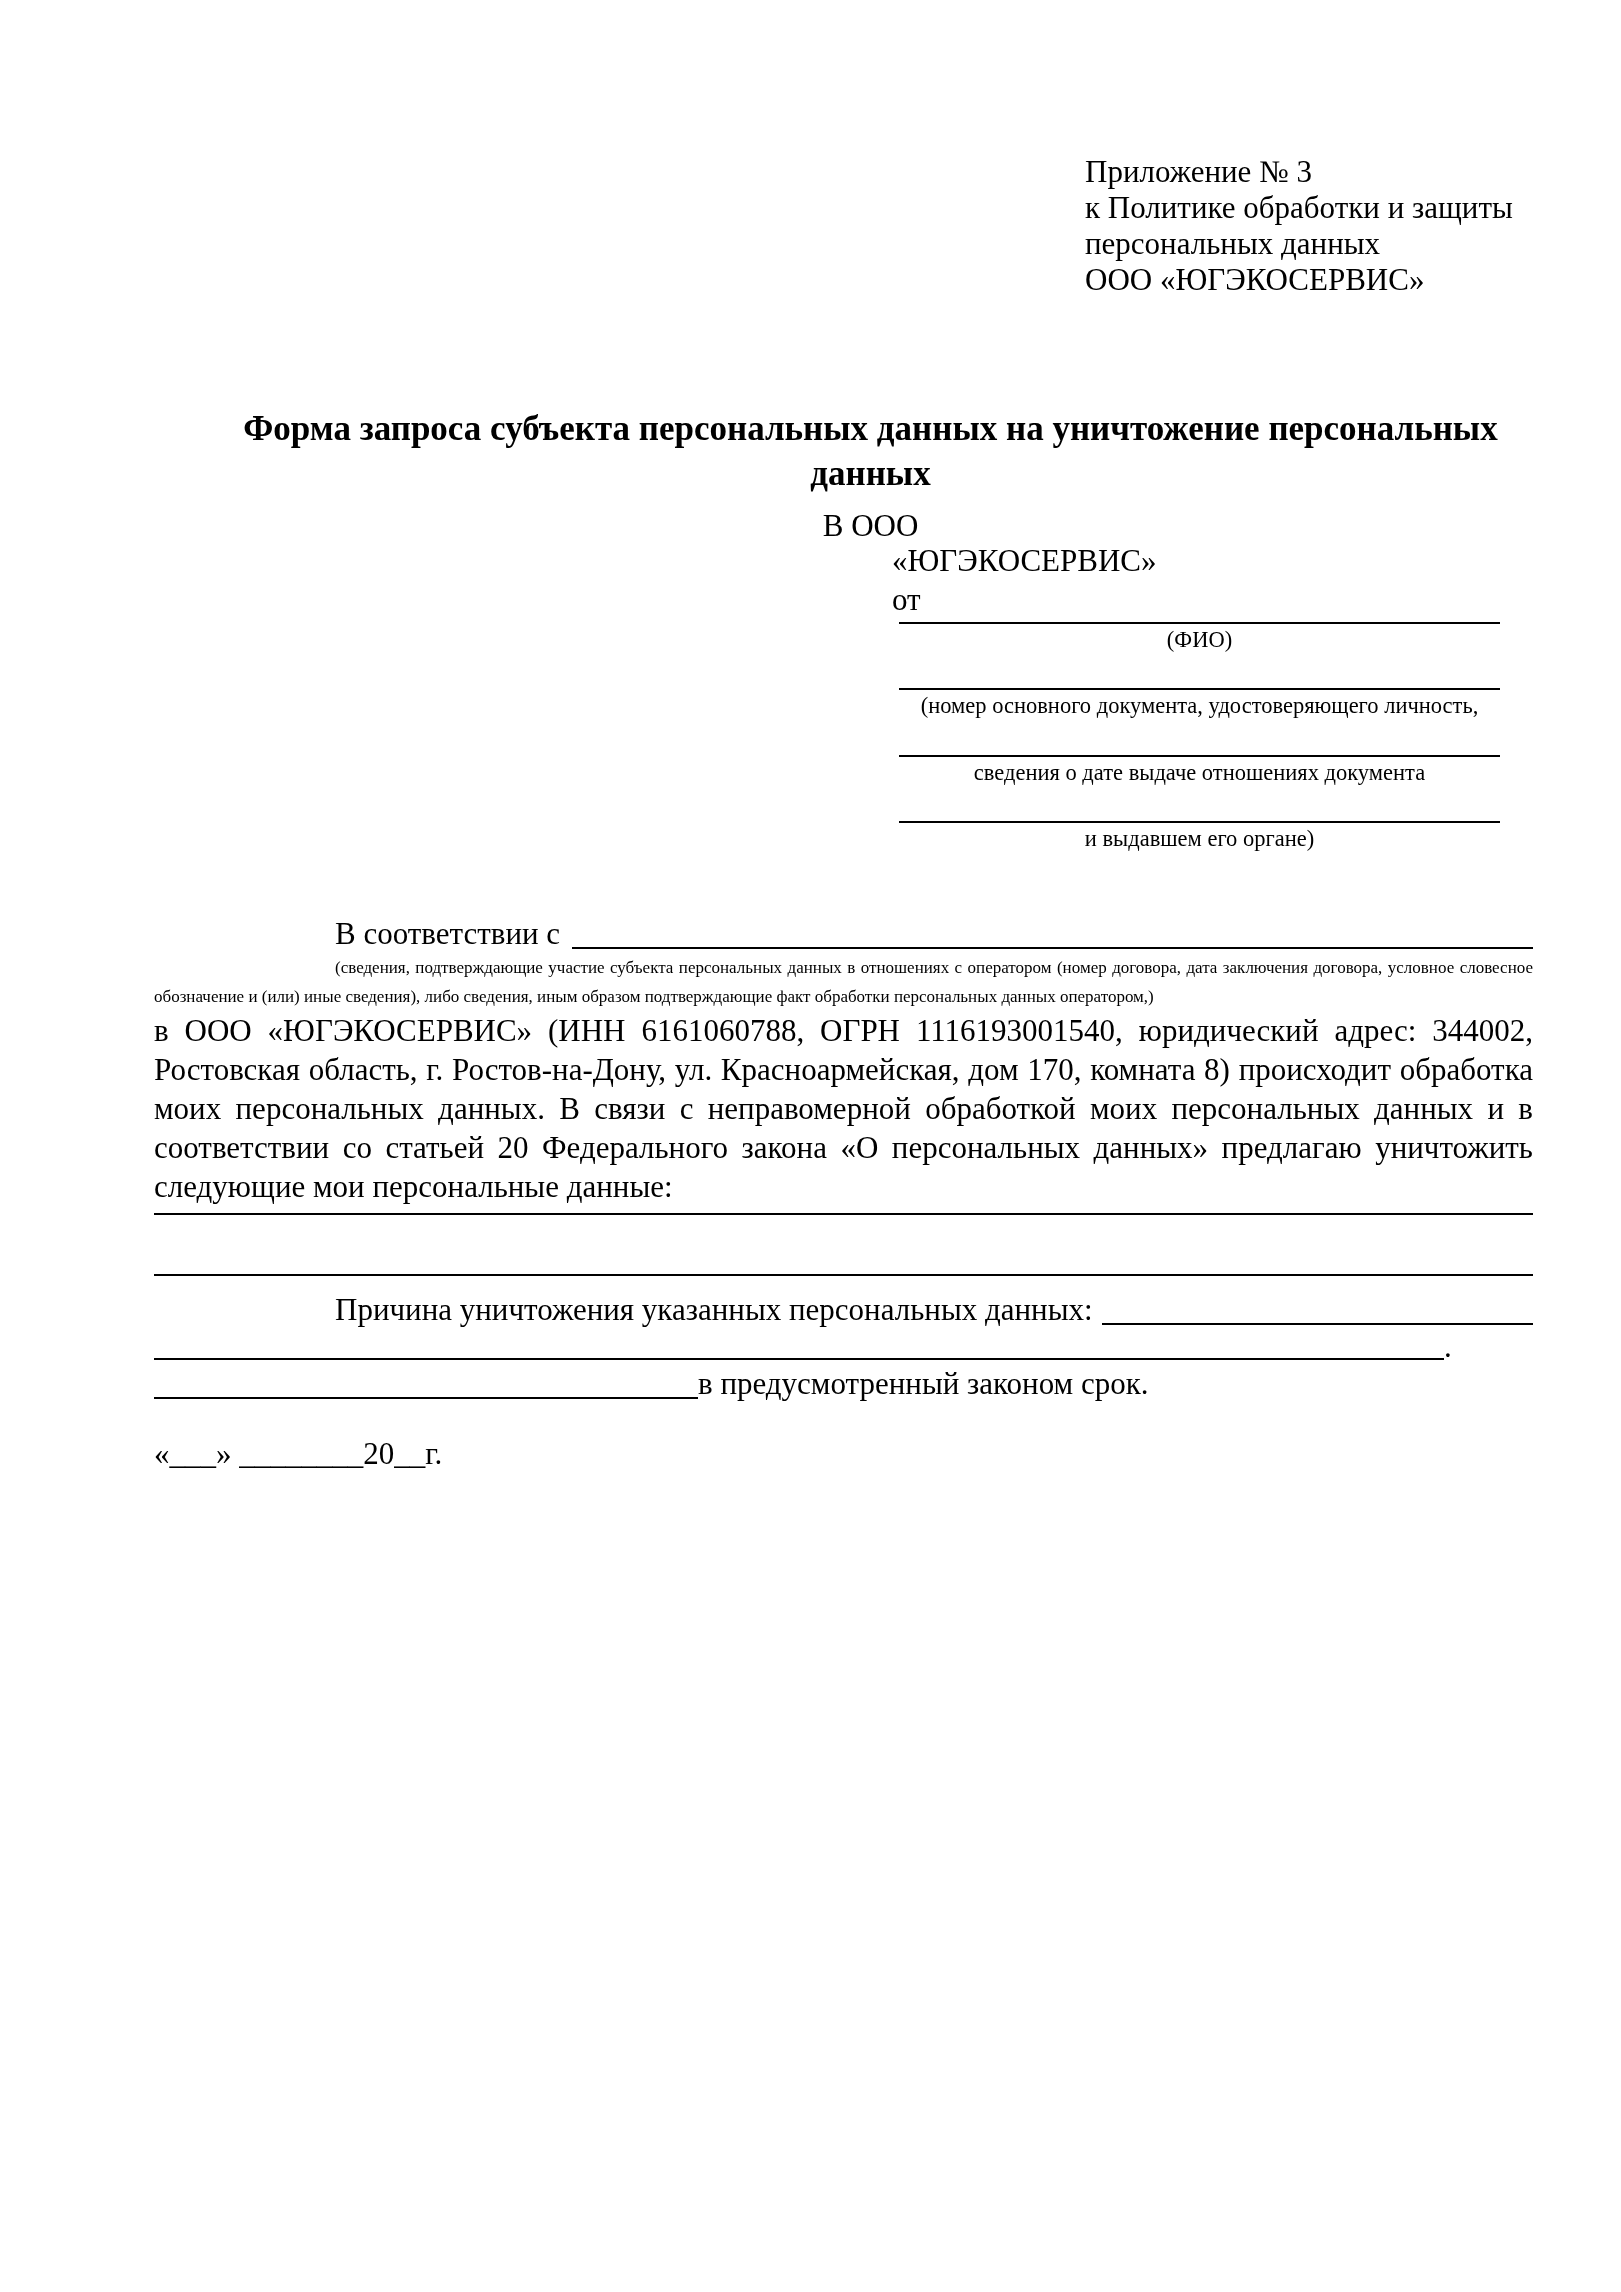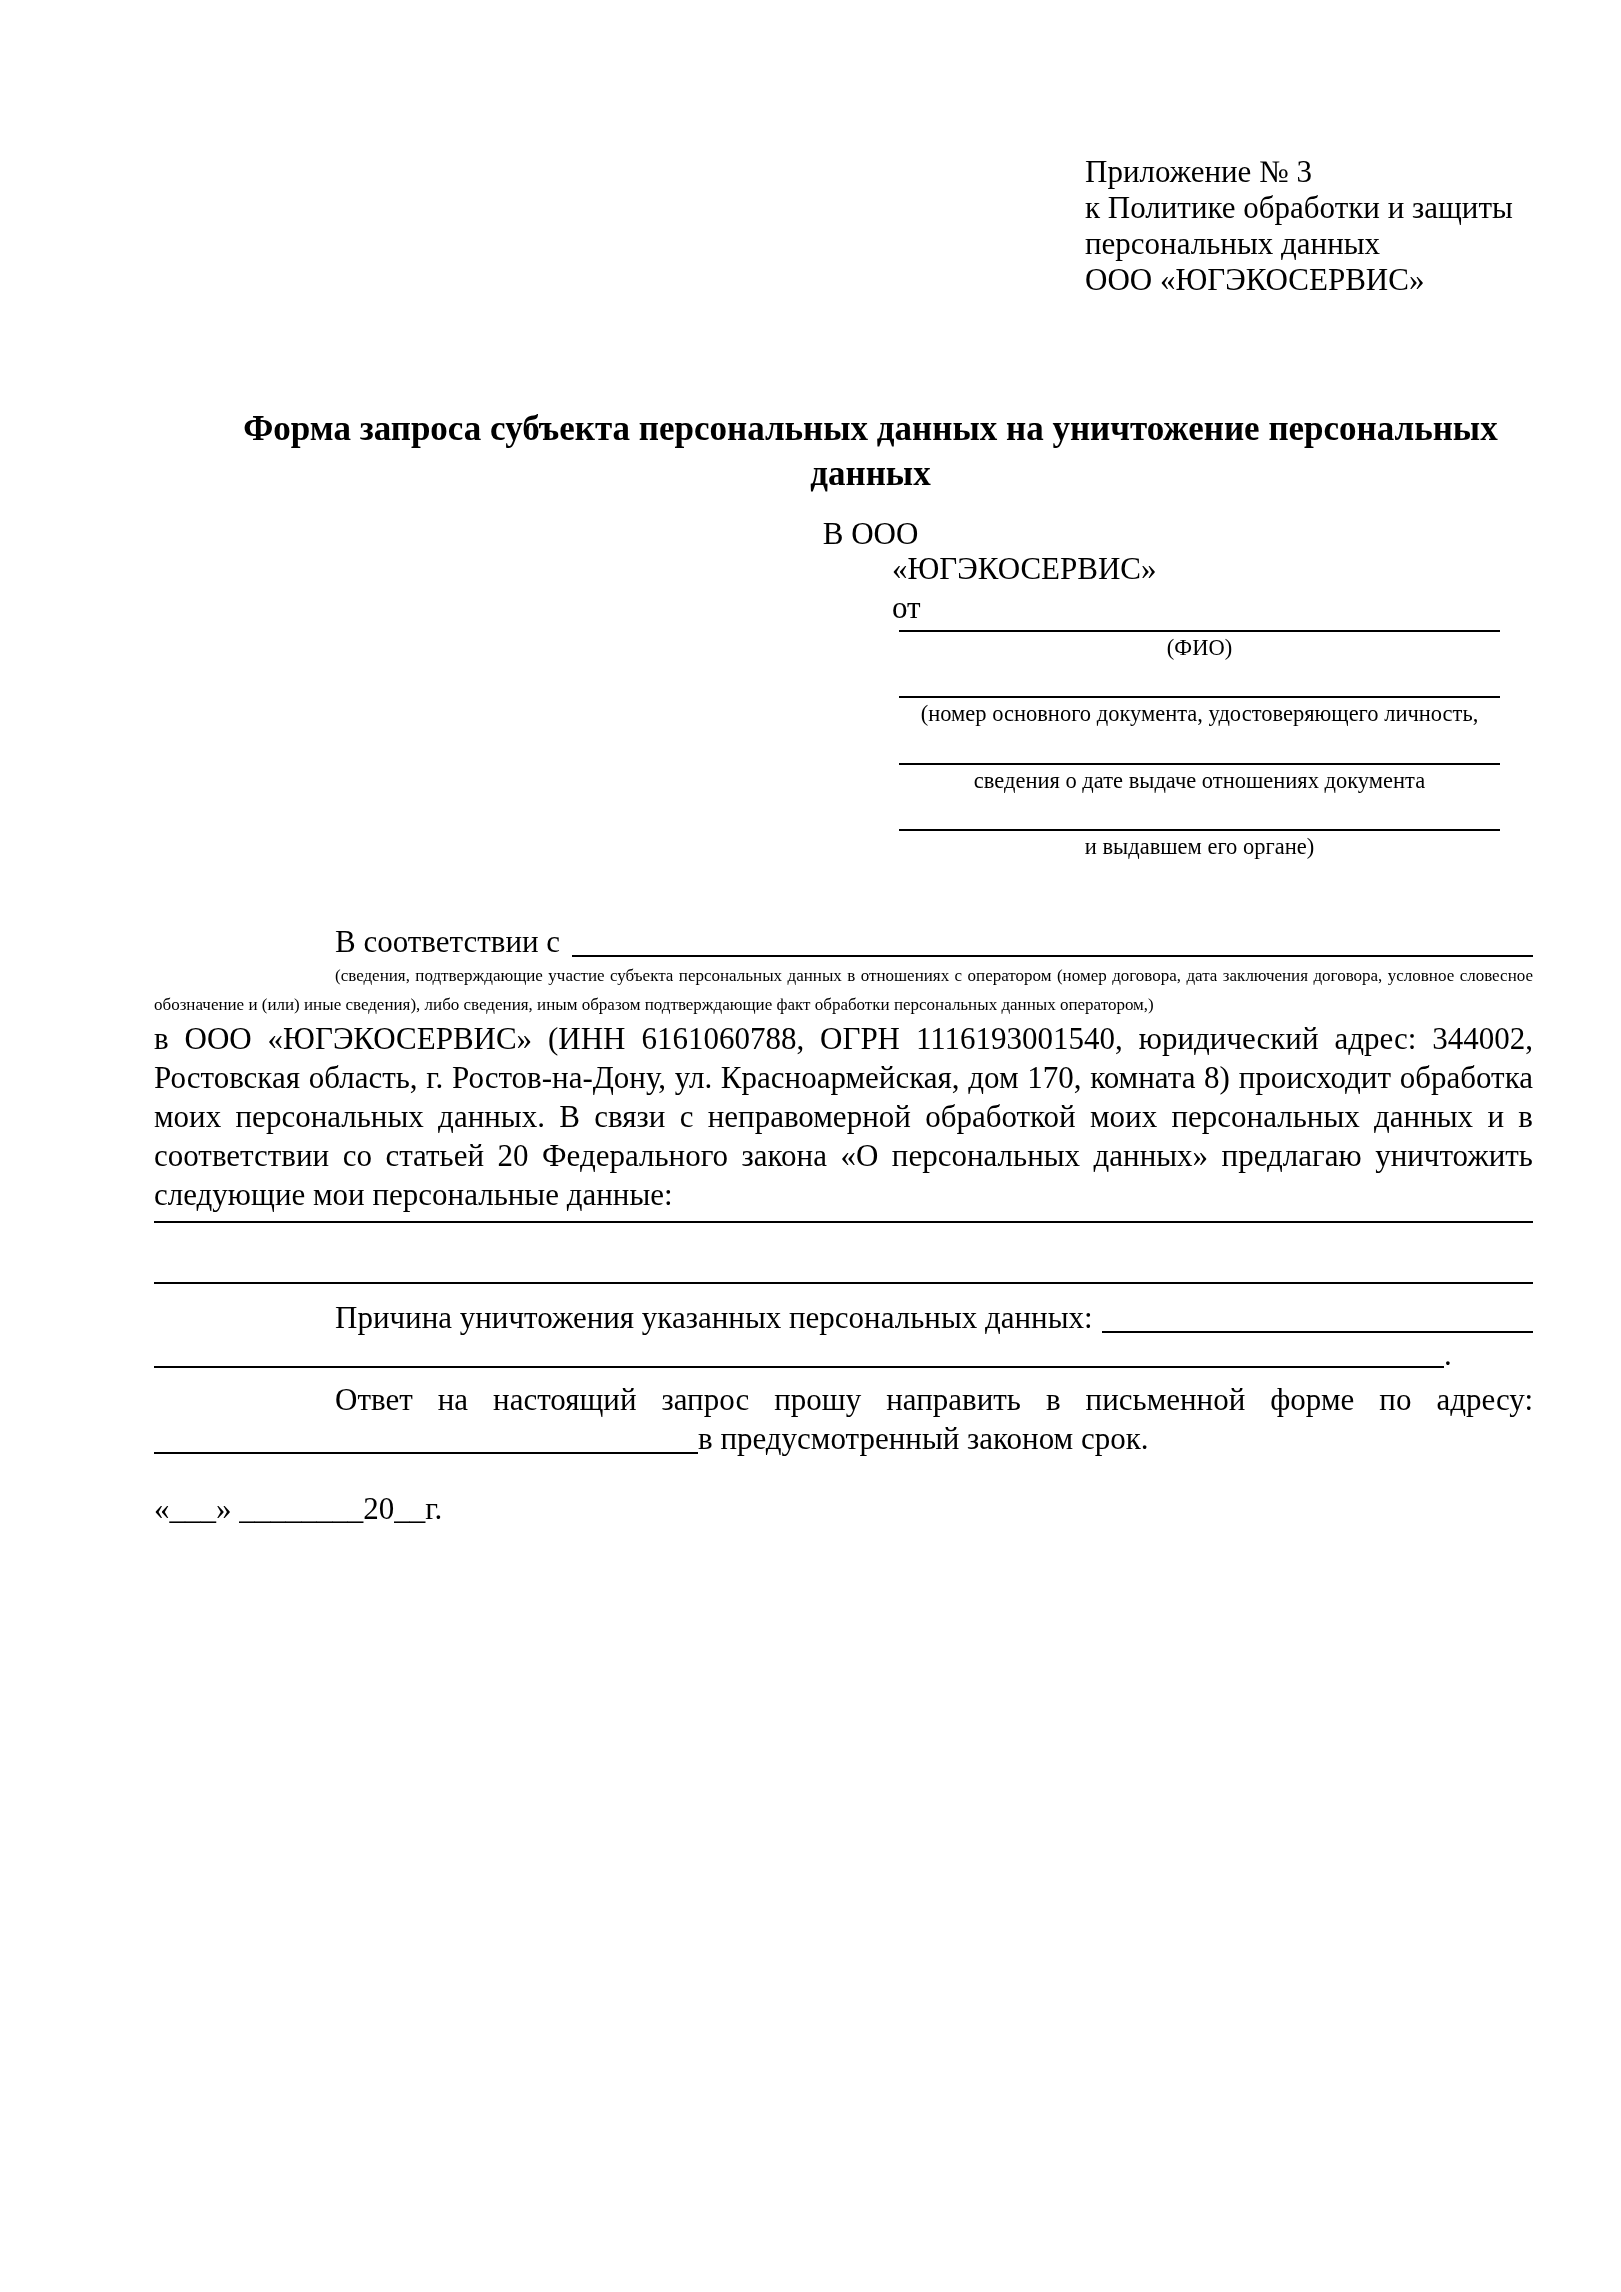--- a/index.html
+++ b/index.html
@@ -13,21 +13,21 @@
     font-family: "Liberation Serif", "DejaVu Serif", serif;
     font-size: 31px;
     padding: 154px 88px 0 154px;
     overflow: hidden;
   }
   
   .appendix { margin-left: 931px; line-height: 36px; }
   
   .title-wrap { margin-top: 108px; margin-left: 87px; width: 1259px; text-align: center; }
   .title { font-weight: bold; font-size: 35px; line-height: 45px; }
-  .in-ooo { line-height: 39px; margin-top: 18px; }
+  .in-ooo { line-height: 39px; margin-top: 10px; }
   
   .addr2 { margin-left: 738px; line-height: 39px; margin-top: -3.9px; }
   .addr3 { margin-left: 738px; line-height: 39px; }
   
   .fields { margin-left: 745px; width: 601px; margin-top: 2.9px; }
   .field { margin-bottom: 35px; }
   .field:last-child { margin-bottom: 0; }
   .field-rule { border-top: 2px solid #000; height: 0; }
   .field-cap { text-align: center; font-size: 22.5px; line-height: 26.5px; padding-top: 2.9px; }
   
@@ -109,21 +109,20 @@
 
   <div class="reason">
     <span class="lead">Причина уничтожения указанных персональных данных:</span>
     <span class="fill"></span>
   </div>
   <div class="reason2">
     <span class="fline"></span>
     <span>.</span>
   </div>
 
-  <div class="response">Ответ на настоящий запрос прошу направить в письменной форме по адресу:</div>
   <div class="response2">
     <span class="fline"></span>
     <span>в предусмотренный законом срок.</span>
   </div>
 
   <div class="signrow">
     <span>«___» ________20__г.</span>
   </div>
 
 </div>

